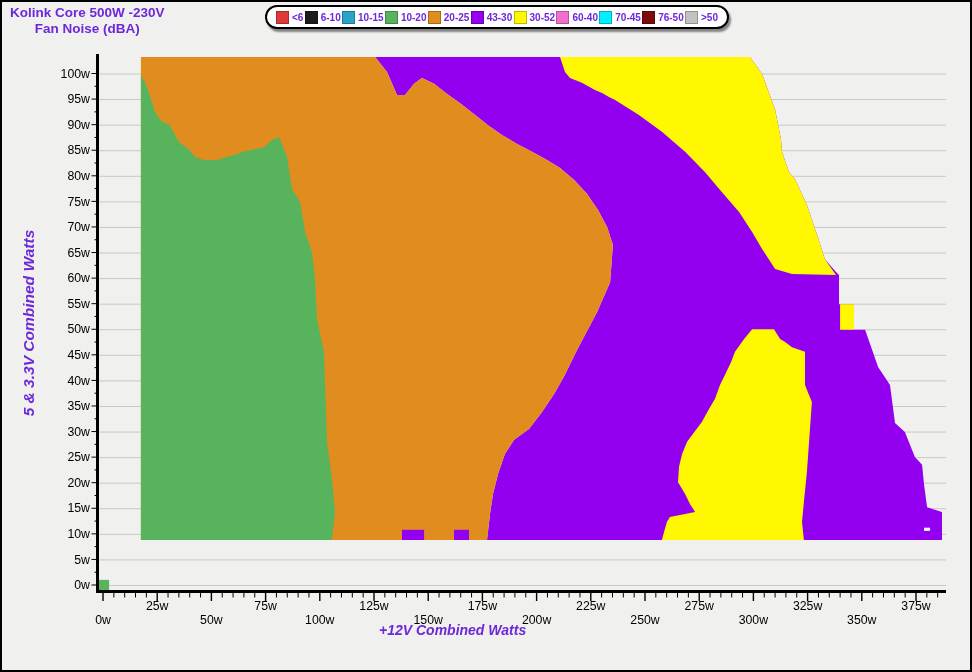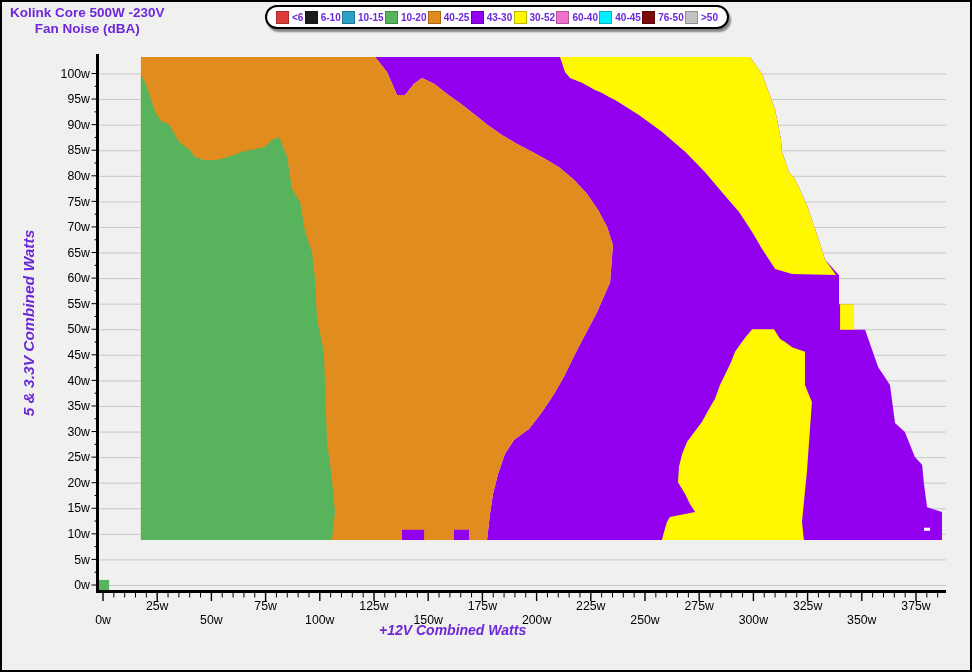--- a/index.html
+++ b/index.html
@@ -46,37 +46,37 @@
       <div class="legend-item">
         <span class="legend-swatch" style="background: rgb(43, 163, 200);"></span>
         <span class="legend-label">10-15</span>
       </div>
       <div class="legend-item">
         <span class="legend-swatch" style="background: rgb(87, 180, 92);"></span>
         <span class="legend-label">10-20</span>
       </div>
       <div class="legend-item">
         <span class="legend-swatch" style="background: rgb(225, 140, 30);"></span>
-        <span class="legend-label">40-25</span>
+        <span class="legend-label">20-25</span>
       </div>
       <div class="legend-item">
         <span class="legend-swatch" style="background: rgb(147, 0, 240);"></span>
         <span class="legend-label">43-30</span>
       </div>
       <div class="legend-item">
         <span class="legend-swatch" style="background: rgb(255, 248, 0);"></span>
         <span class="legend-label">30-52</span>
       </div>
       <div class="legend-item">
         <span class="legend-swatch" style="background: rgb(241, 112, 205);"></span>
         <span class="legend-label">60-40</span>
       </div>
       <div class="legend-item">
         <span class="legend-swatch" style="background: rgb(0, 240, 255);"></span>
-        <span class="legend-label">40-45</span>
+        <span class="legend-label">70-45</span>
       </div>
       <div class="legend-item">
         <span class="legend-swatch" style="background: rgb(124, 11, 11);"></span>
         <span class="legend-label">76-50</span>
       </div>
       <div class="legend-item">
         <span class="legend-swatch" style="background: rgb(194, 194, 194);"></span>
         <span class="legend-label">&gt;50</span>
       </div>
     </div>

